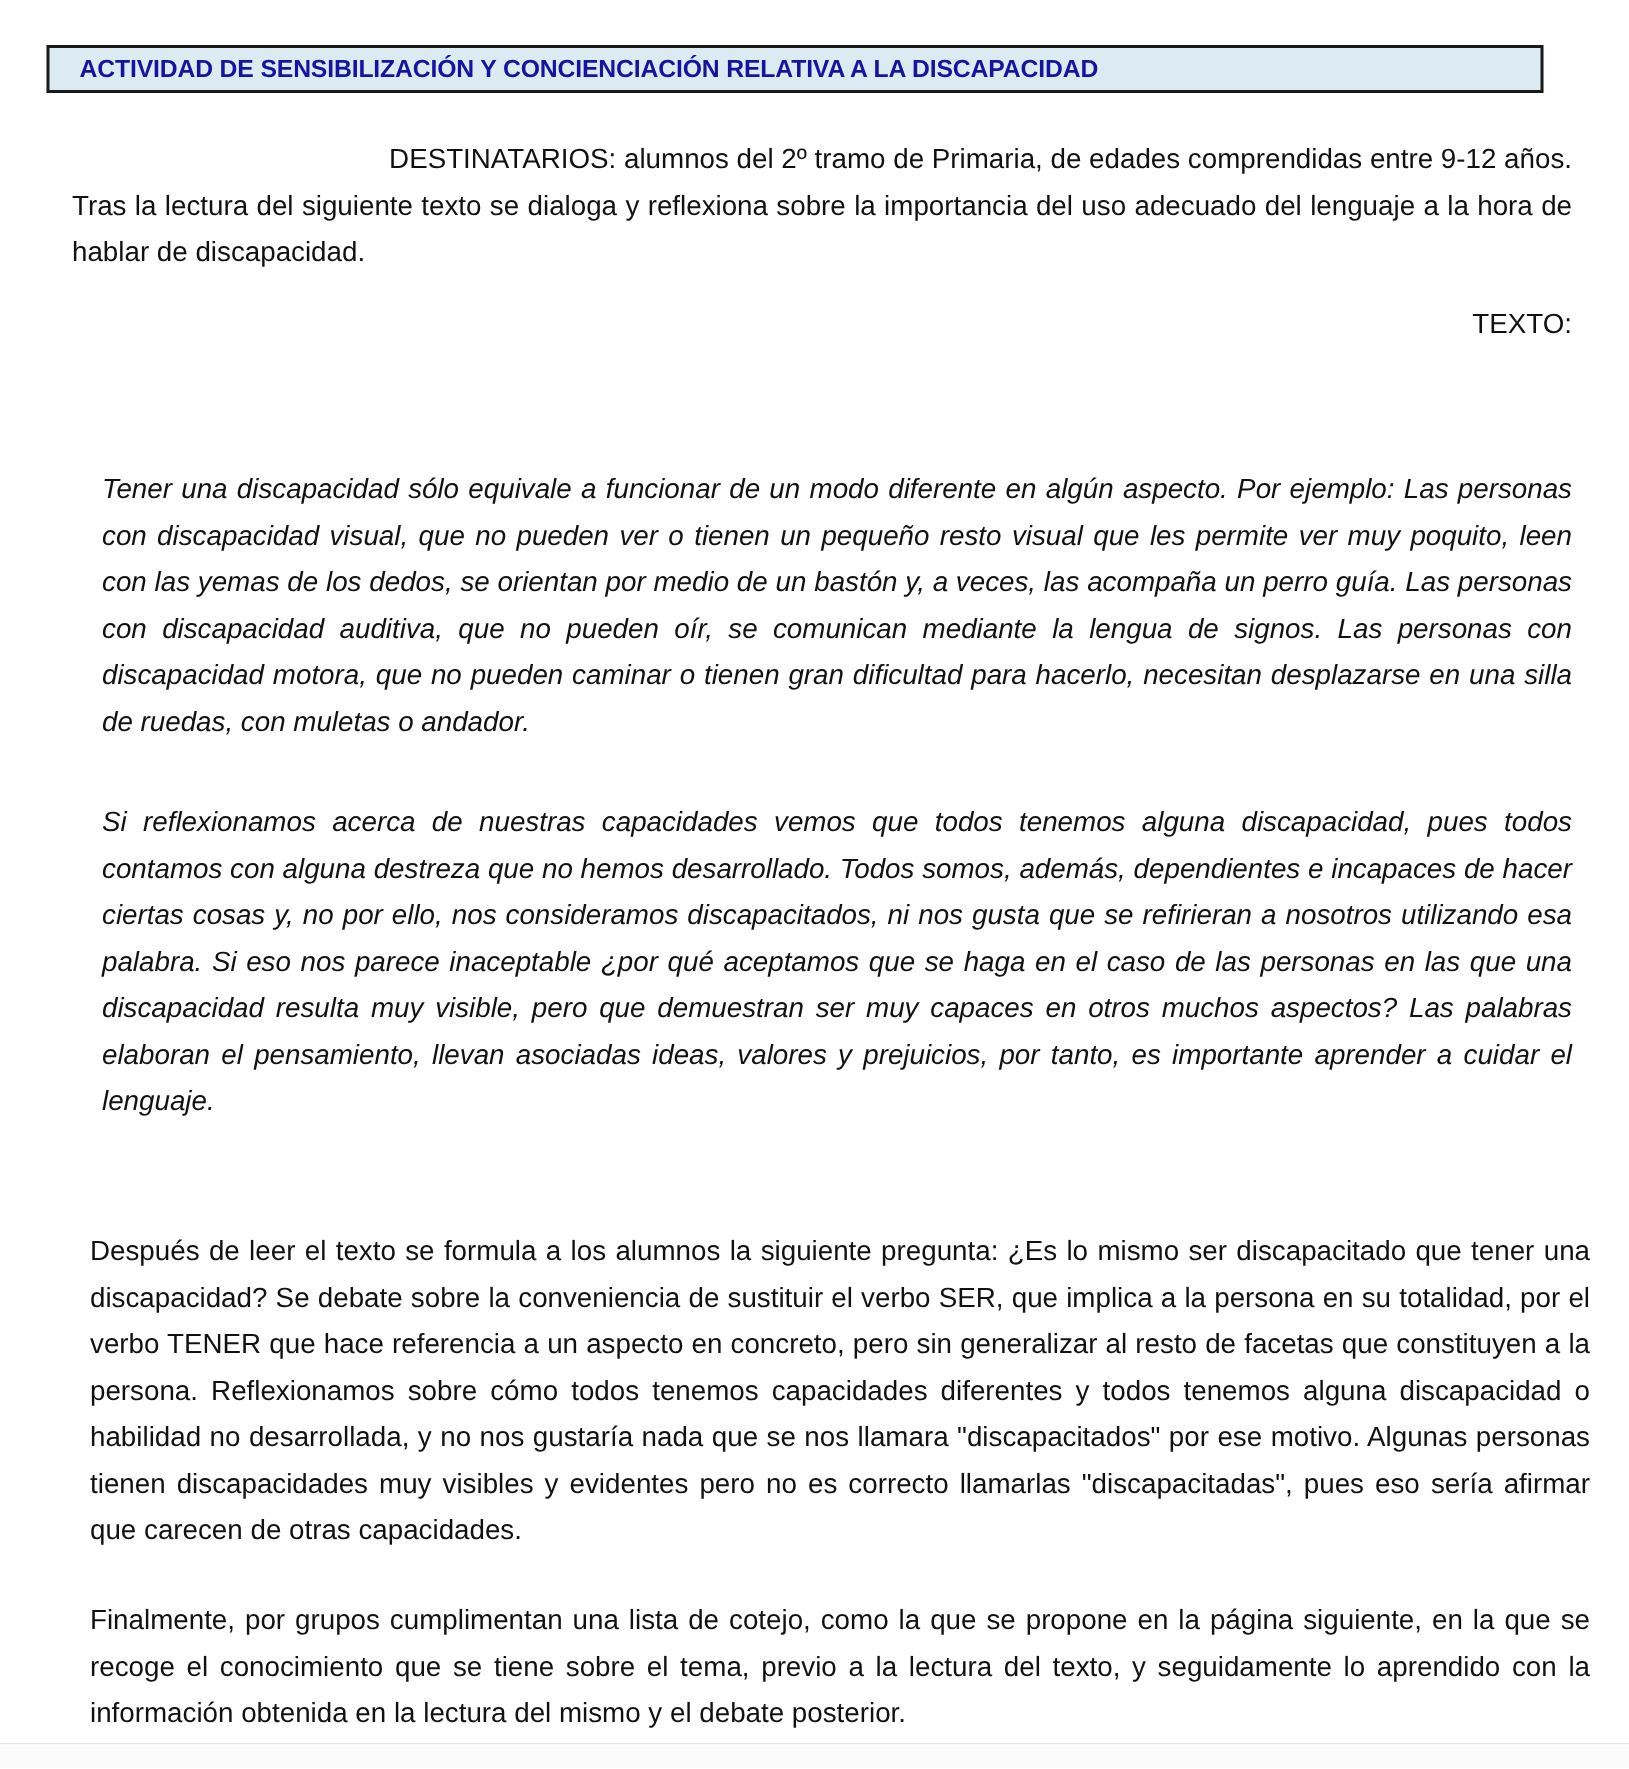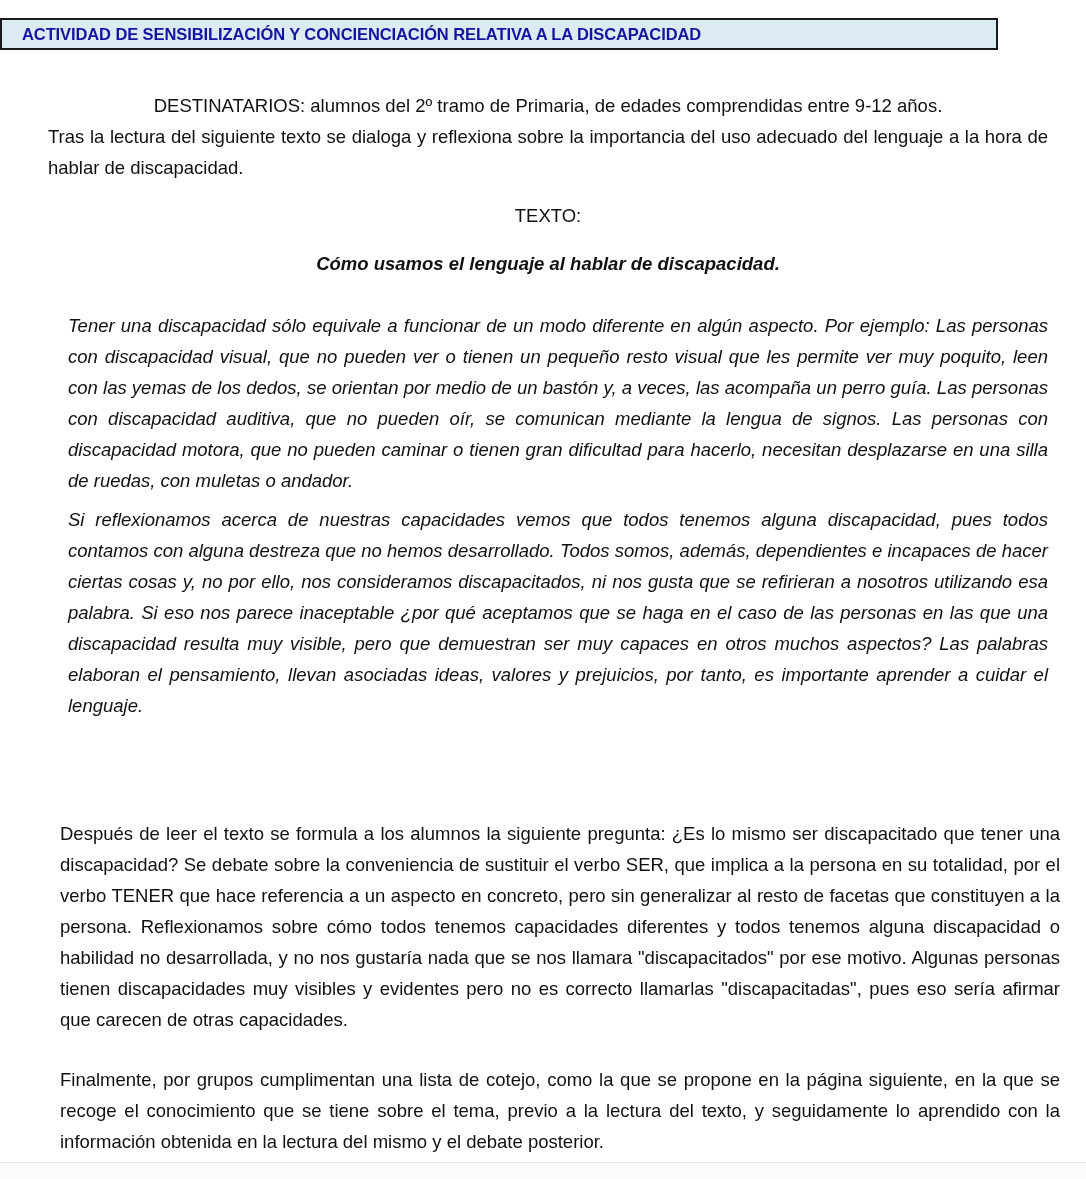--- a/index.html
+++ b/index.html
@@ -41,21 +41,21 @@
   
   .para {
     font-size: 18.5px;
     line-height: 31px;
     color: #111111;
     margin: 0;
     text-align: justify;
     font-family: "Liberation Sans", sans-serif;
   }
   .para.nojust {
-    text-align: center;
+    text-align: right;
   }
   .para.italic {
     font-style: italic;
     margin-left: 20px;
   }
   .text-title {
     font-size: 18.5px;
     font-weight: bold;
     font-style: italic;
     text-align: center;
@@ -80,47 +80,44 @@
     left: 0;
     width: 1086px;
     background: #fbfbfb;
   }
 </style>
 </head>
 <body>
 
 <div class="page">
 
-  <div class="block" style="top:18px;">
+  <div class="block" style="top:30px;padding-left:31px;">
     <div class="section-bar">
       <span class="section-bar-title">ACTIVIDAD DE SENSIBILIZACIÓN Y CONCIENCIACIÓN RELATIVA A LA DISCAPACIDAD</span>
     </div>
   </div>
 
   <div class="block content-offset" style="left:48px; top:90px; width:1000px;">
     <p class="para nojust">DESTINATARIOS: alumnos del 2º tramo de Primaria, de edades comprendidas entre 9-12 años.</p>
   </div>
 
   <div class="block" style="left:48px; top:121px; width:1000px;">
     <p class="para">Tras la lectura del siguiente texto se dialoga y reflexiona sobre la importancia del uso adecuado del lenguaje a la hora de hablar de discapacidad.</p>
   </div>
 
   <div class="block" style="left:48px; top:200px; width:1000px;">
     <p class="para nojust">TEXTO:</p>
   </div>
 
-  <div class="block" style="left:48px; top:253px; width:1000px;">
-    <p class="text-title">Cómo usamos el lenguaje al hablar de discapacidad.</p>
-  </div>
 
   <div class="block" style="left:48px; top:310px; width:1000px;">
     <p class="para italic">Tener una discapacidad sólo equivale a funcionar de un modo diferente en algún aspecto. Por ejemplo: Las personas con discapacidad visual, que no pueden ver o tienen un pequeño resto visual que les permite ver muy poquito, leen con las yemas de los dedos, se orientan por medio de un bastón y, a veces, las acompaña un perro guía. Las personas con discapacidad auditiva, que no pueden oír, se comunican mediante la lengua de signos. Las personas con discapacidad motora, que no pueden caminar o tienen gran dificultad para hacerlo, necesitan desplazarse en una silla de ruedas, con muletas o andador.</p>
   </div>
 
-  <div class="block" style="left:48px; top:504px; width:1000px;">
+  <div class="block" style="left:48px; top:532px; width:1000px;">
     <p class="para italic">Si reflexionamos acerca de nuestras capacidades vemos que todos tenemos alguna discapacidad, pues todos contamos con alguna destreza que no hemos desarrollado. Todos somos, además, dependientes e incapaces de hacer ciertas cosas y, no por ello, nos consideramos discapacitados, ni nos gusta que se refirieran a nosotros utilizando esa palabra. Si eso nos parece inaceptable ¿por qué aceptamos que se haga en el caso de las personas en las que una discapacidad resulta muy visible, pero que demuestran ser muy capaces en otros muchos aspectos? Las palabras elaboran el pensamiento, llevan asociadas ideas, valores y prejuicios, por tanto, es importante aprender a cuidar el lenguaje.</p>
   </div>
 
 
   <div class="block" style="left:60px; top:818px; width:1000px;">
     <p class="para">Después de leer el texto se formula a los alumnos la siguiente  pregunta: ¿Es lo mismo ser discapacitado que tener una discapacidad? Se debate sobre la conveniencia de sustituir el verbo SER, que implica a la persona en su totalidad, por el verbo TENER que hace referencia a un aspecto en concreto, pero sin generalizar al resto de facetas que constituyen a la persona. Reflexionamos sobre cómo todos tenemos capacidades diferentes y todos tenemos alguna discapacidad o habilidad no desarrollada, y no nos gustaría nada que se nos llamara "discapacitados" por ese motivo. Algunas personas tienen discapacidades muy visibles y evidentes pero no es correcto llamarlas "discapacitadas", pues eso sería afirmar que carecen de otras capacidades.</p>
   </div>
 
   <div class="block" style="left:48px; top:1064px; width:1000px;margin-left:12px;">
     <p class="para">Finalmente, por grupos cumplimentan una lista de cotejo, como la que se propone en la página siguiente, en la que se recoge el conocimiento que se tiene sobre el tema, previo a la lectura del texto, y seguidamente lo aprendido con la información obtenida en la lectura del mismo y el debate posterior.</p>

